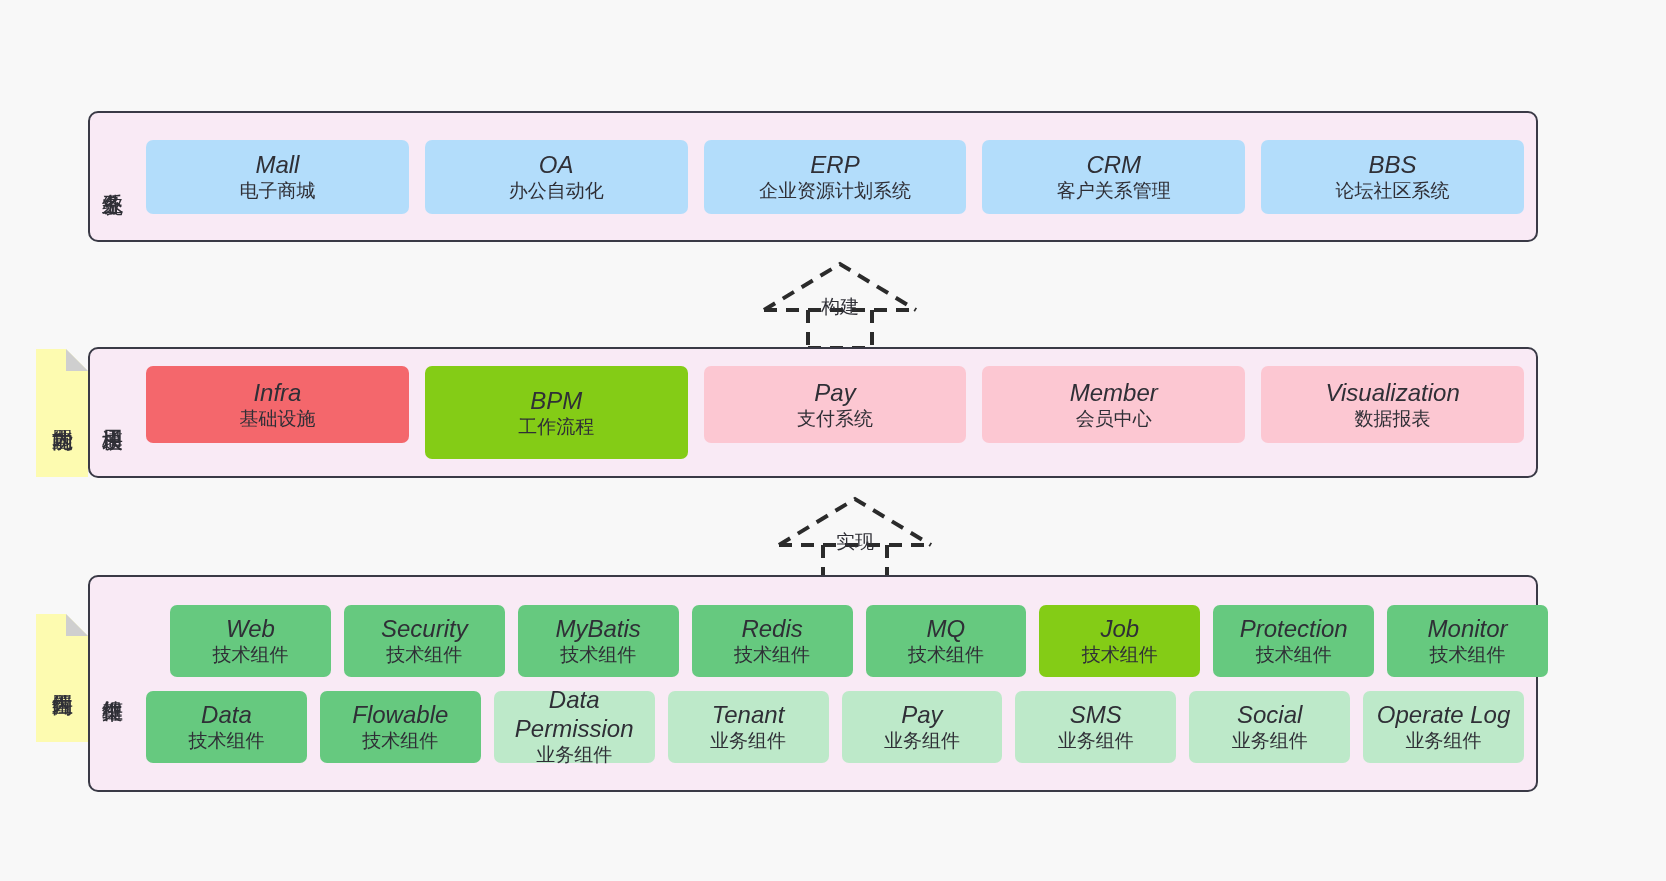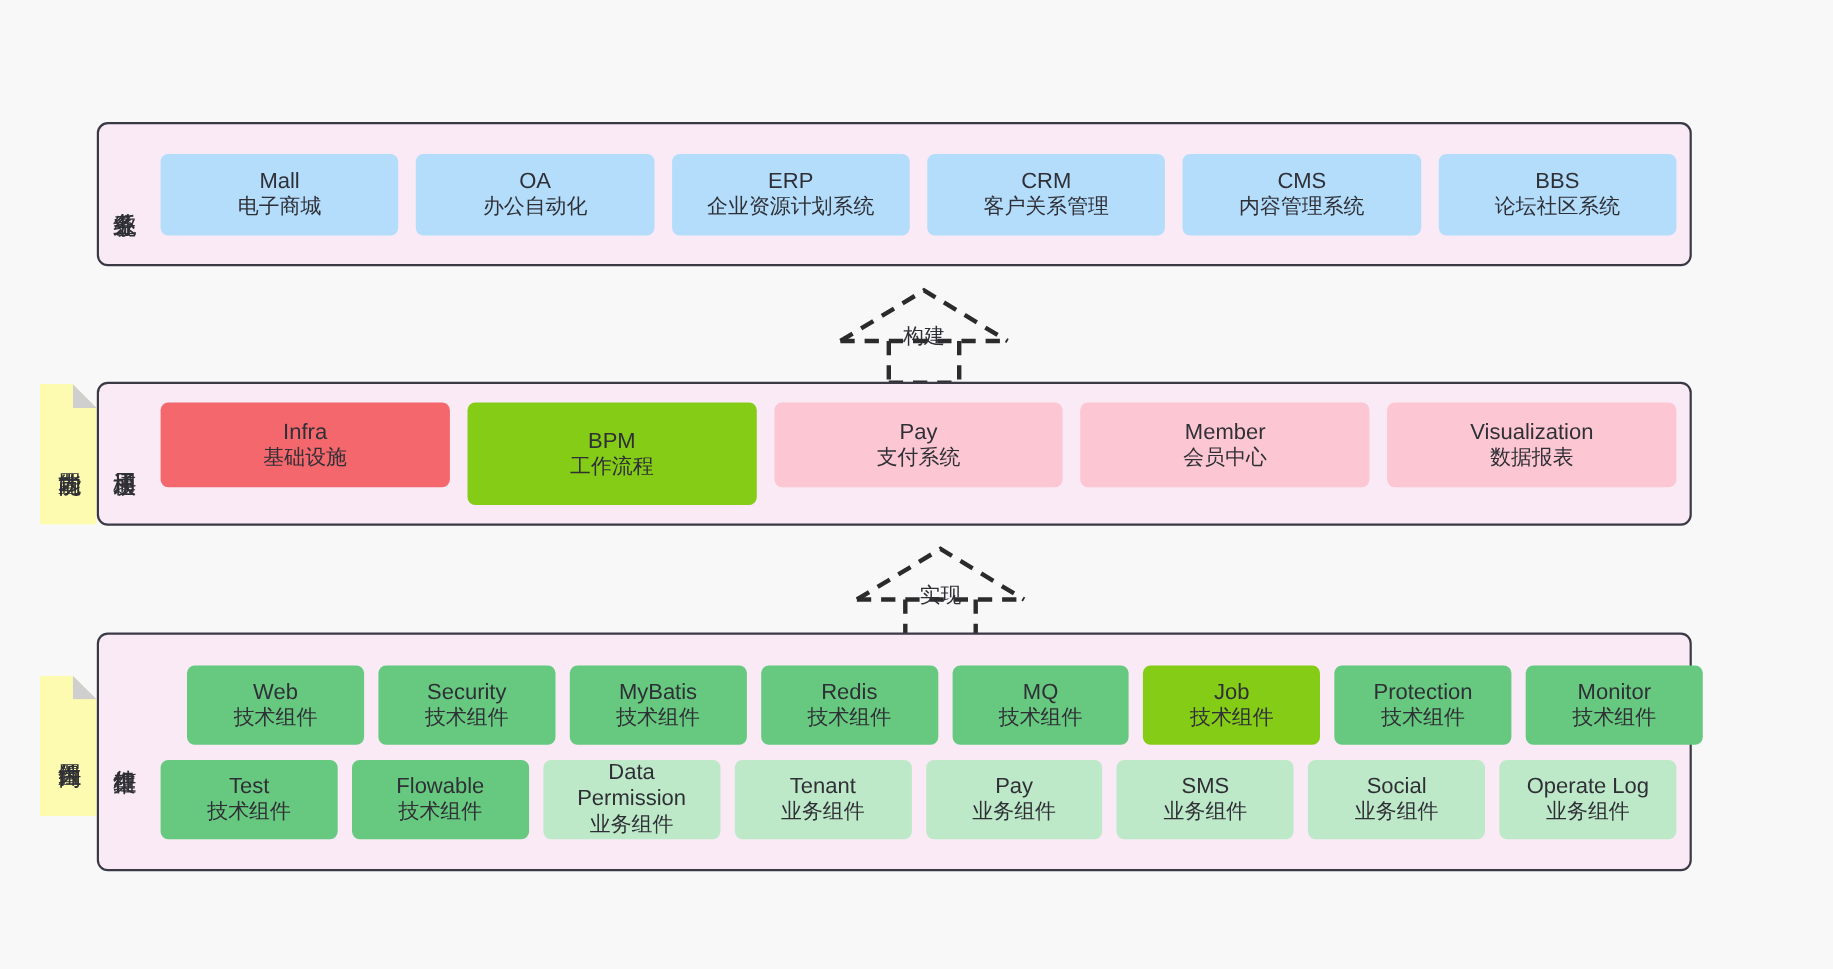--- a/index.html
+++ b/index.html
@@ -73,22 +73,23 @@
     border-radius: 7px;
     display: flex;
     flex-direction: column;
     align-items: center;
     justify-content: center;
     text-align: center;
     padding: 6px 4px;
     color: #2f2f36;
   }
   .node .n-en {
-    font-size: 20px;
+    font-size: 24px;
     line-height: 1.22;
+    font-style: italic;
   }
   .node .n-cn {
     font-size: 19px;
     line-height: 1.24;
   }
   .node.tall .n-en { line-height: 1.18; }
 
   
   .note {
     position: absolute;
@@ -142,24 +143,20 @@
           <span class="n-en">OA</span>
           <span class="n-cn">办公自动化</span>
         </div>
         <div class="node" style="height: 74px; background: rgb(179, 221, 251);">
           <span class="n-en">ERP</span>
           <span class="n-cn">企业资源计划系统</span>
         </div>
         <div class="node" style="height: 74px; background: rgb(179, 221, 251);">
           <span class="n-en">CRM</span>
           <span class="n-cn">客户关系管理</span>
-        </div>
-        <div class="node" style="height: 74px; background: rgb(179, 221, 251);">
-          <span class="n-en">CMS</span>
-          <span class="n-cn">内容管理系统</span>
         </div>
         <div class="node" style="height: 74px; background: rgb(179, 221, 251);">
           <span class="n-en">BBS</span>
           <span class="n-cn">论坛社区系统</span>
         </div>
       </div>
     </div>
   </div>
 
   <div class="arrow" style="left:760px; top:258px;">
@@ -253,21 +250,21 @@
             <span class="n-cn">技术组件</span>
           </div>
           <div class="node" style="height: 72px; background: rgb(102, 201, 127);">
             <span class="n-en">Monitor</span>
             <span class="n-cn">技术组件</span>
           </div>
         </div>
 
         <div class="row" style="gap:13px;">
           <div class="node" style="height: 72px; background: rgb(102, 201, 127);">
-            <span class="n-en">Test</span>
+            <span class="n-en">Data</span>
             <span class="n-cn">技术组件</span>
           </div>
           <div class="node" style="height: 72px; background: rgb(102, 201, 127);">
             <span class="n-en">Flowable</span>
             <span class="n-cn">技术组件</span>
           </div>
           <div class="node tall" style="height: 72px; background: rgb(189, 233, 201);">
             <span class="n-en" style="max-width:7.2em;">Data Permission</span>
             <span class="n-cn">业务组件</span>
           </div>

